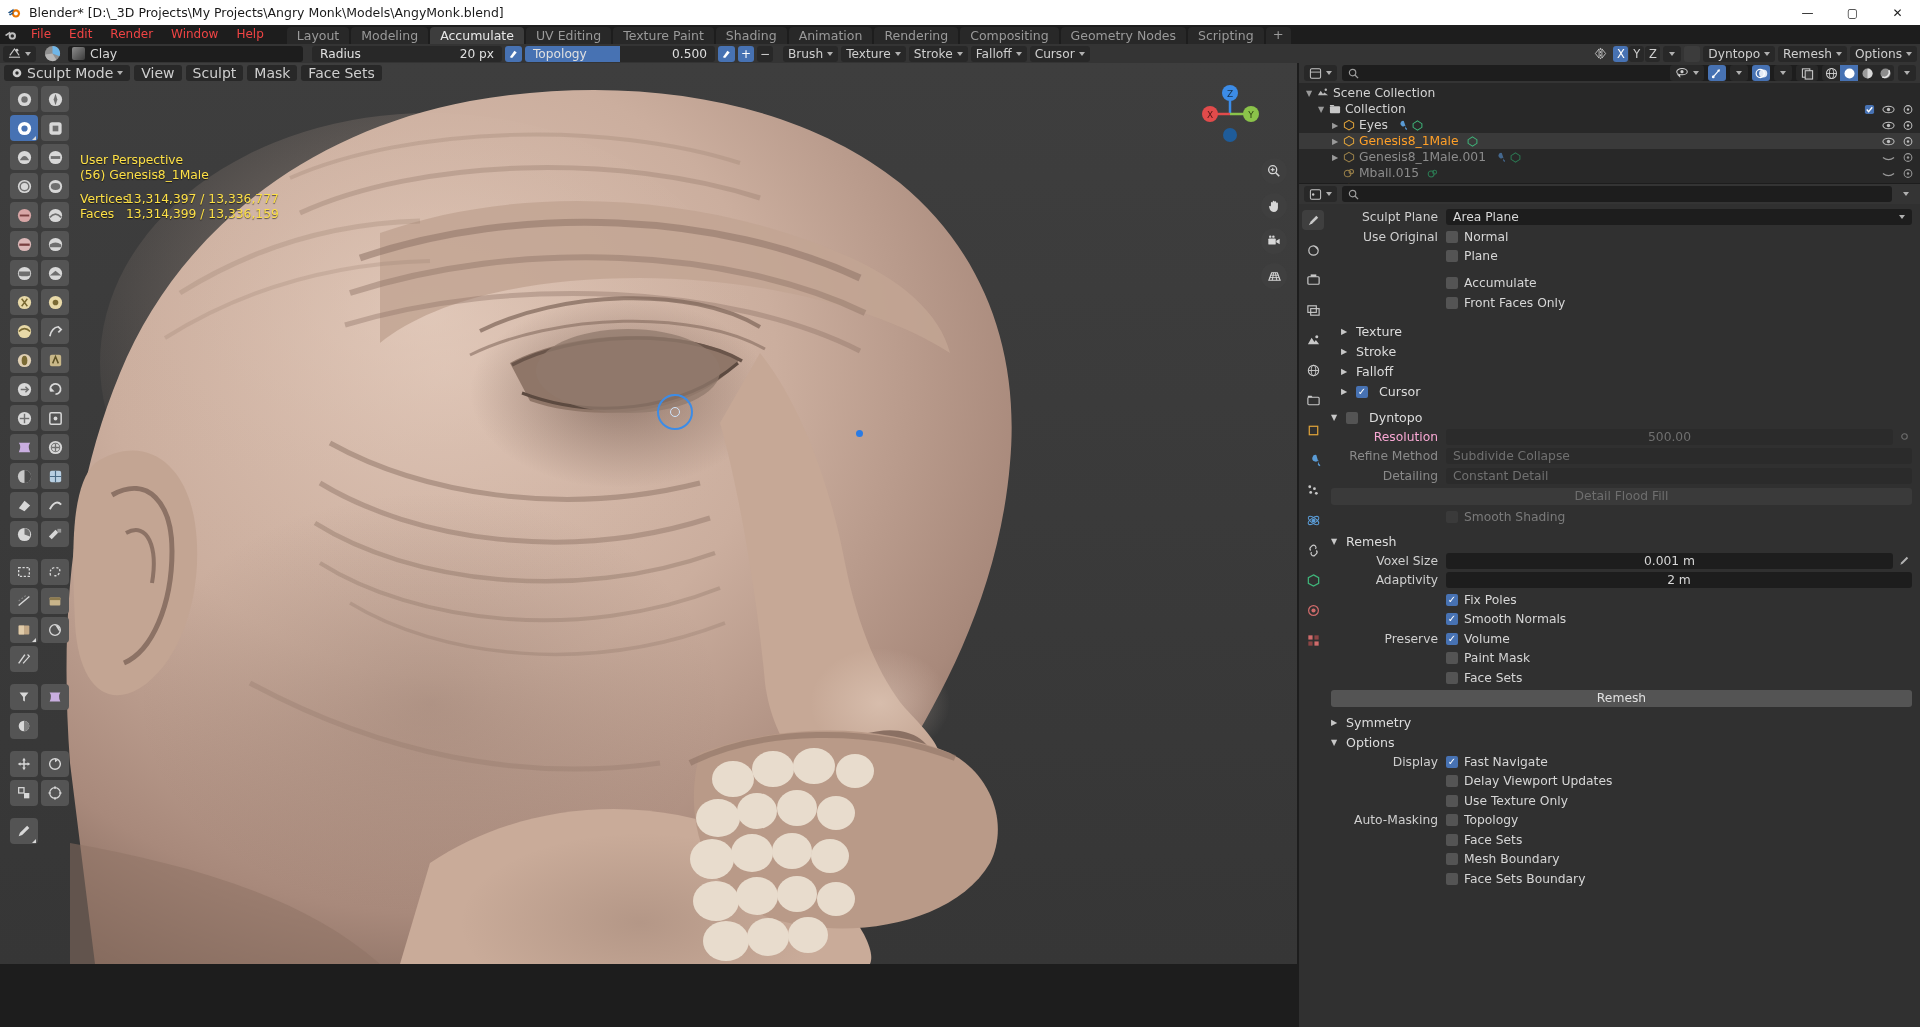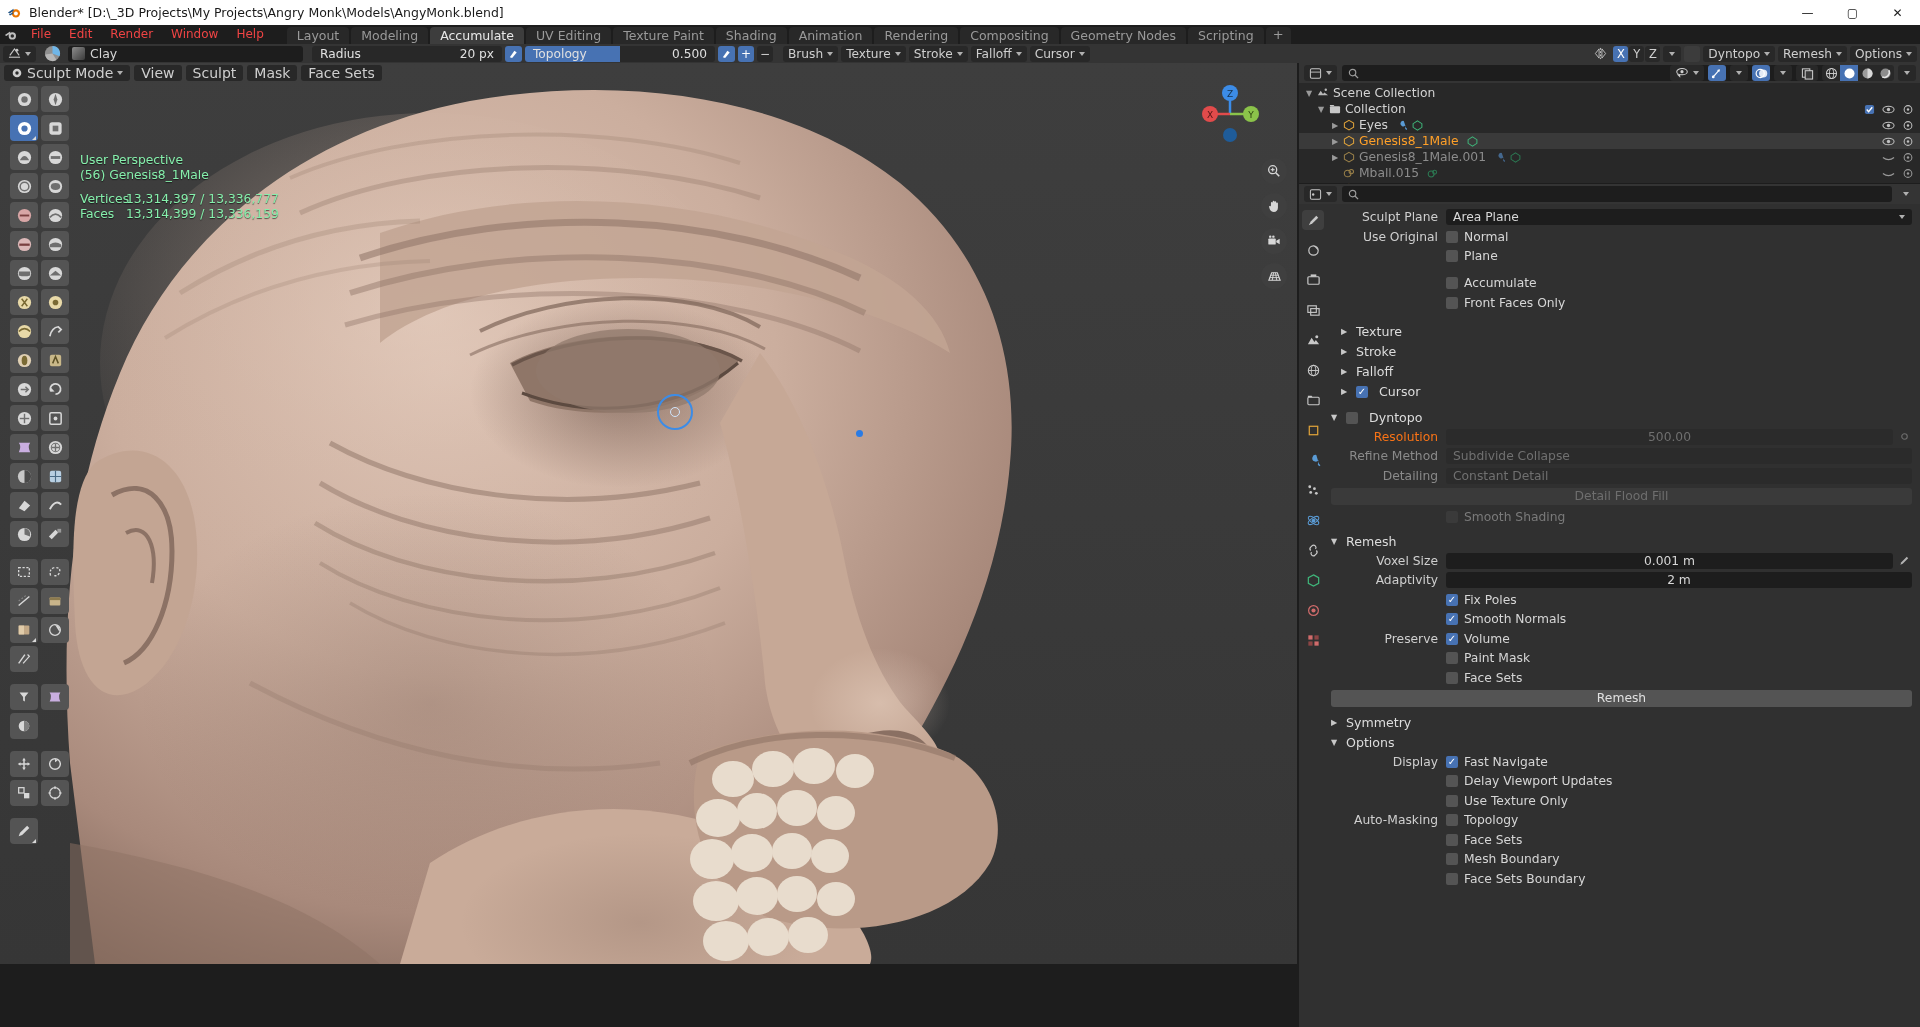--- a/index.html
+++ b/index.html
@@ -70,21 +70,21 @@
     align-items:center; padding:0 7px; gap:4px; color:#cfcfcf; font-size:14px; }
   .vp-hdr-right { position:absolute; right:4px; top:63px; height:20px; display:flex;
     align-items:center; gap:4px; z-index:20; }
   .seg { display:flex; background:#282828; border-radius:3px; overflow:hidden; }
   .seg > div { width:18px; height:16px; display:flex; align-items:center; justify-content:center; }
   .seg > div.on { background:#4772b3; }
 
   
   .head-canvas { position:absolute; left:0; top:0; width:1297px; height:901px; }
 
-  .vp-overlay { position:absolute; left:80px; top:90px; font-size:12.3px; color:#86efac;
+  .vp-overlay { position:absolute; left:80px; top:90px; font-size:12.3px; color:#fde047;
     text-shadow:0 1px 1px rgba(0,0,0,.6); line-height:15px; z-index:15; }
   .vp-overlay .row { display:flex; }
   .vp-overlay .k { width:46px; }
 
   .gizmo { position:absolute; right:38px; top:22px; width:58px; height:58px; z-index:16; }
   .vp-right-icons { position:absolute; right:10px; top:95px; display:flex; flex-direction:column;
     gap:9px; z-index:16; }
   .vp-right-icons .ri { width:26px; height:26px; border-radius:13px; background:#3f3f3f;
     display:flex; align-items:center; justify-content:center; }
 
@@ -1327,21 +1327,21 @@
         <span class="cb on"></span>
         <span>Cursor</span>
       </div>
 
       <div class="panel-hdr" style="margin-top:6px;">
         <span class="tri">▼</span>
         <span class="cb"></span>
         <span>Dyntopo</span>
       </div>
       <div class="prow">
-        <span class="plabel" style="color:#f97316;">Resolution</span>
+        <span class="plabel" style="color:#f9a8d4;">Resolution</span>
         <span class="pfield disabled">
           <span>500.00</span>
         </span>
         <span class="anim-dot">
           <svg width="11" height="11" viewBox="0 0 12 12">
               <circle cx="6" cy="6" r="3" fill="none" stroke="#6e6e6e" stroke-width="1.2"></circle>
             </svg>
         </span>
       </div>
       <div class="prow">

